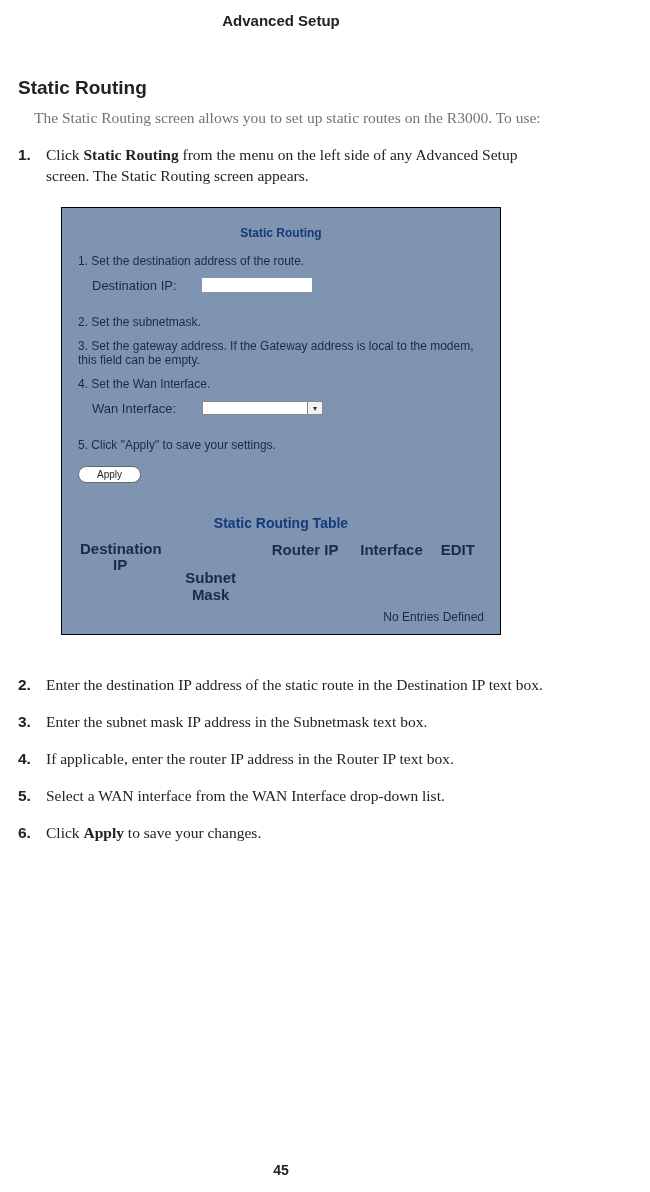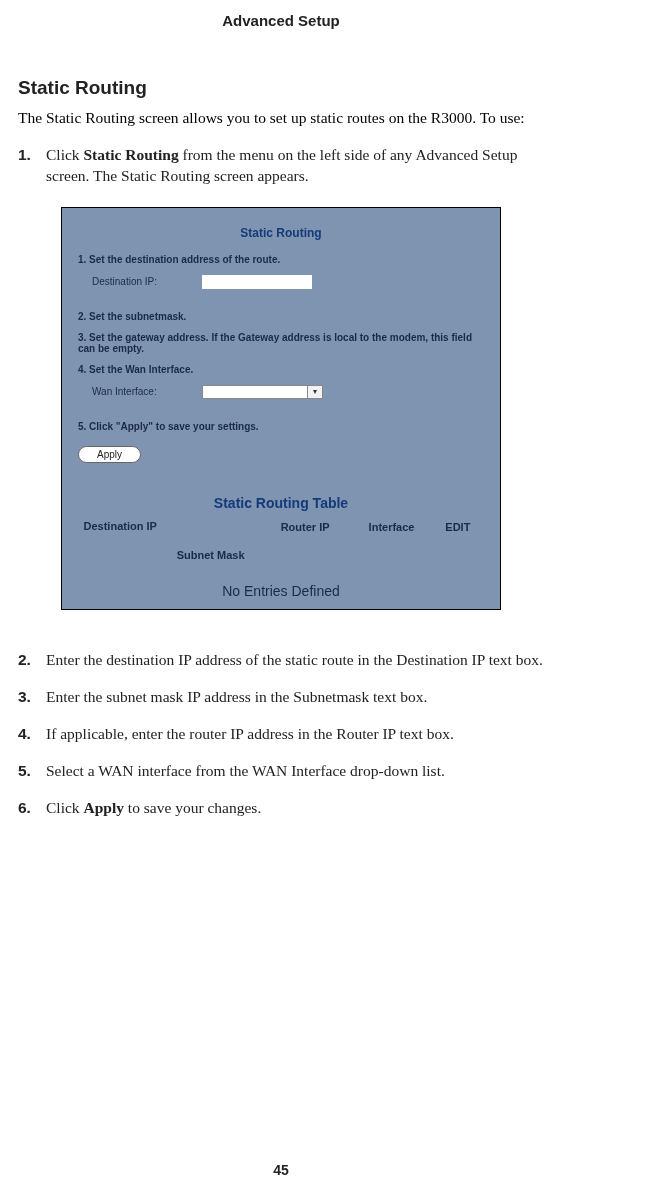--- a/index.html
+++ b/index.html
@@ -27,22 +27,22 @@
   }
   .section-title {
     font-family: Arial, Helvetica, sans-serif;
     font-weight: bold;
     font-size: 19px;
     margin: 0 0 10px 0;
     color: #222;
   }
   .intro {
     font-size: 15.5px;
-    margin: 0 0 18px 0;
-    color: #000000;
+    margin: 0 0 18px 16px;
+    color: #737373;
   }
   ol.steps {
     list-style: none;
     padding: 0;
     margin: 0;
   }
   ol.steps > li {
     display: flex;
     align-items: flex-start;
     font-size: 15.5px;
@@ -85,33 +85,33 @@
     font-size: 12px;
     color: #153a7a;
     margin: 8px 0 14px 0;
   }
   .embed .note {
     font-size: 9px;
     color: #1b2a4a;
     margin-bottom: 12px;
   }
   .embed .step-head {
-    font-weight: bold;
-    font-size: 10px;
+    font-weight: normal;
+    font-size: 12px;
     color: #1b2a4a;
     margin: 6px 0 10px 0;
   }
   .embed .field-row {
     display: flex;
     align-items: center;
     margin: 0 0 22px 14px;
   }
   .embed .field-label {
     width: 110px;
-    font-size: 10px;
+    font-size: 13px;
     color: #1b2a4a;
   }
   .embed .text-input {
     width: 110px;
     height: 14px;
     line-height: 14px;
     font-size: 9px;
     background: #fff;
     border: none;
     padding: 0 4px;
@@ -156,37 +156,37 @@
     text-align: center;
     font-weight: bold;
     font-size: 14px;
     color: #153a7a;
     margin: 14px 0 10px 0;
   }
   .embed .tbl {
     display: flex;
     justify-content: space-between;
     font-weight: bold;
-    font-size: 11px;
+    font-size: 15px;
     color: #1b2a4a;
     padding: 0 2px;
   }
   .embed .tbl div {
     text-align: center;
   }
   .embed .tbl .c1 { width: 20%; line-height: 1.05; }
   .embed .tbl .c2 { width: 22%; margin-top: 28px; }
   .embed .tbl .c3 { width: 22%; }
   .embed .tbl .c4 { width: 18%; }
   .embed .tbl .c5 { width: 12%; }
   .embed .no-entries {
-    text-align: center;
-    font-size: 14px;
-    color: #1b2a4a;
-    margin-top: 22px;
+    text-align: right;
+    font-size: 12px;
+    color: #1b2a4a;
+    margin-top: 7px;
   }
 
   .page-num {
     position: absolute;
     bottom: 14px;
     left: 0;
     right: 0;
     text-align: center;
     font-family: Arial, Helvetica, sans-serif;
     font-weight: bold;

